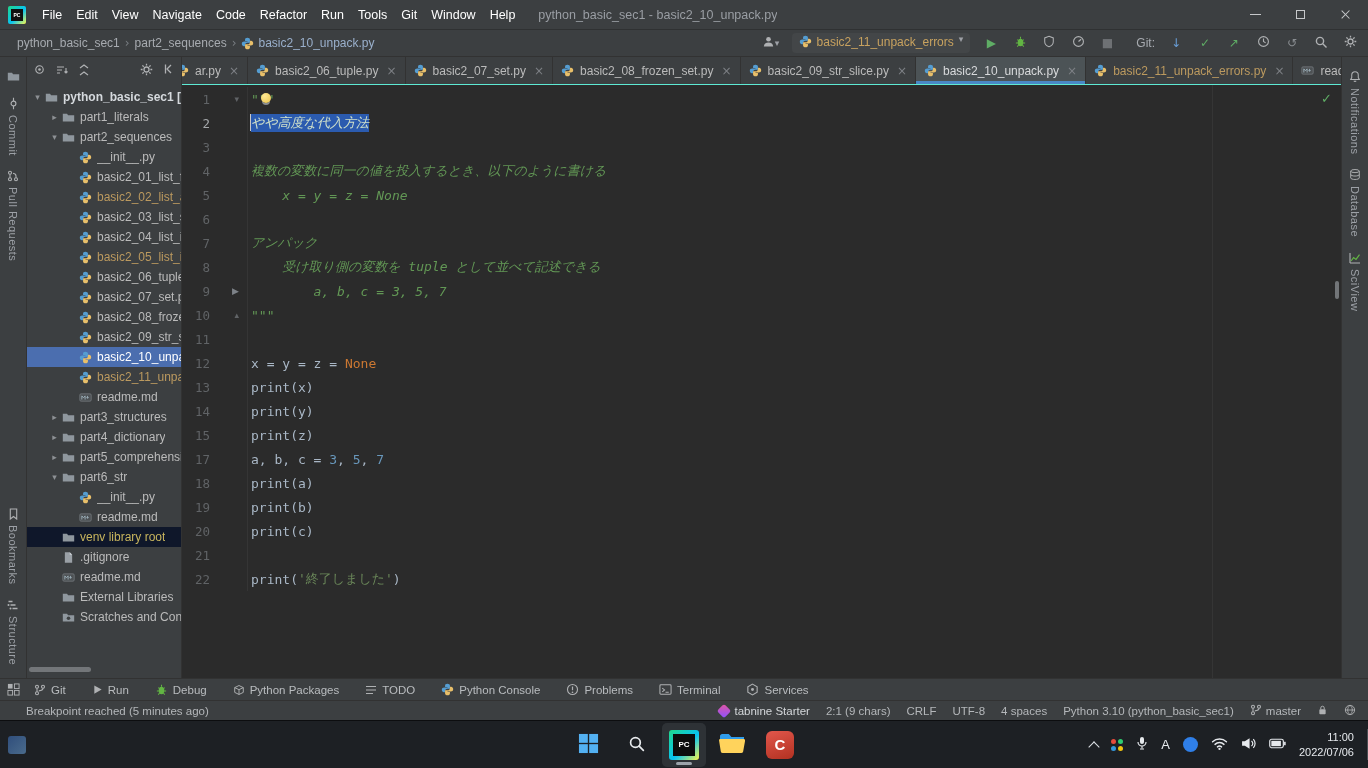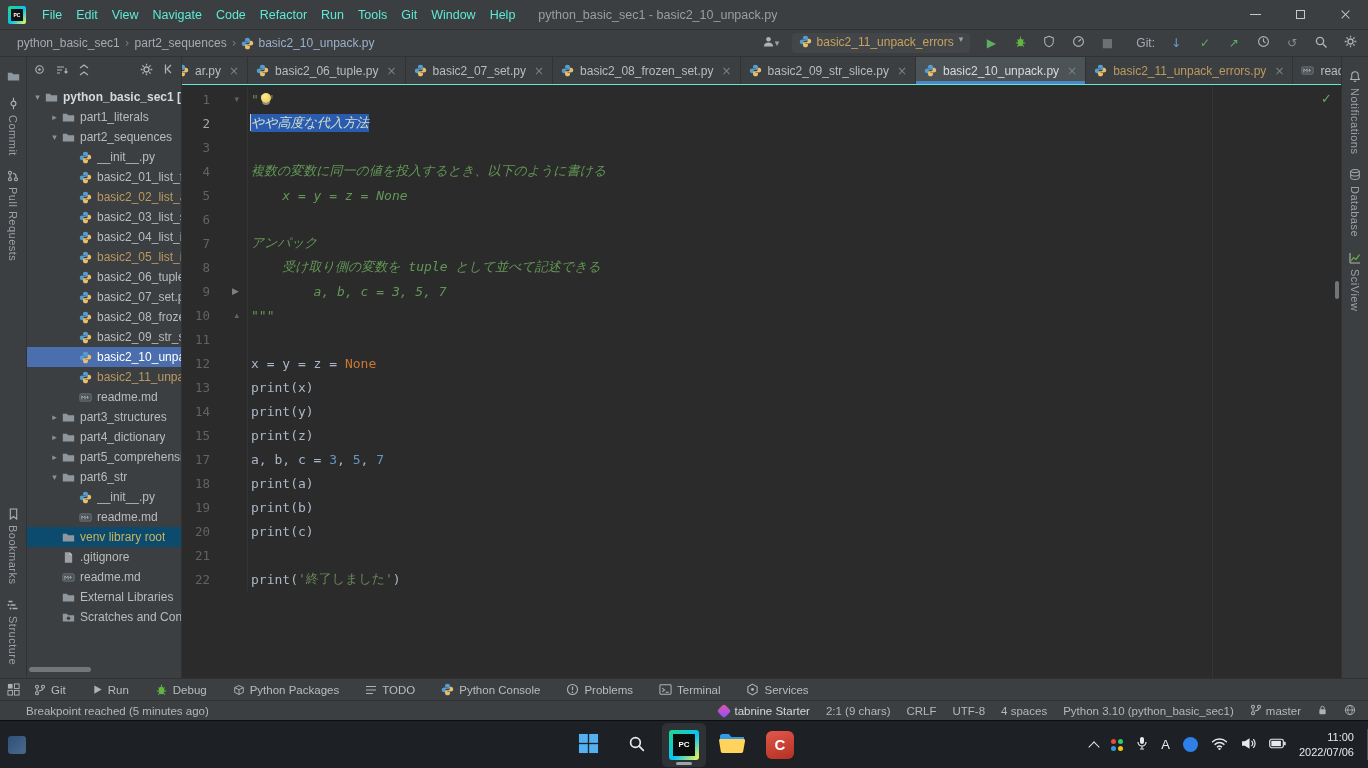--- a/index.html
+++ b/index.html
@@ -6,21 +6,21 @@
 html,body{width:1368px;height:768px;overflow:hidden;background:#2b2b2b;font-family:"Liberation Sans",sans-serif}
 #app{width:1368px;height:768px;display:flex;flex-direction:column;font-size:12px;color:#bbbbbb}
 .icn{display:inline-flex;align-items:center;justify-content:center;font-family:"DejaVu Sans",sans-serif;line-height:1}
 .glyph{font-family:"DejaVu Sans",sans-serif;line-height:1}
 
 
 .titlebar{height:30px;background:#3c3f41;display:flex;align-items:center;flex:none;border-bottom:1px solid #2f3132}
 .pc-logo{width:18px;height:18px;margin:0 9px 0 8px;background:linear-gradient(135deg,#21d789,#07c3f2 55%,#fcf84a);display:flex;align-items:center;justify-content:center;border-radius:2px;flex:none}
 .pc-logo-in{width:12px;height:12px;background:#101010;color:#fff;font-size:5px;font-weight:bold;display:flex;align-items:center;justify-content:center}
 .menubar{display:flex;height:100%}
-.menu-item{padding:0 7px;display:flex;align-items:center;color:#5eead4;font-size:12.5px;cursor:default}
+.menu-item{padding:0 7px;display:flex;align-items:center;color:#ffffff;font-size:12.5px;cursor:default}
 .win-title{margin-left:16px;color:#9a9ea4;font-size:12.5px;white-space:nowrap;overflow:hidden}
 .win-controls{margin-left:auto;display:flex;height:100%}
 .wc{width:45px;height:100%;display:flex;align-items:center;justify-content:center;color:#c6c8ca}
 .wc-min{width:11px;height:1px;background:#c6c8ca}
 .wc-max{width:9px;height:9px;border:1px solid #c6c8ca}
 .wc-x{position:relative;width:11px;height:11px}
 .wc-x:before,.wc-x:after{content:'';position:absolute;left:5px;top:0;width:1.3px;height:11px;background:#c6c8ca}
 .wc-x:before{transform:rotate(45deg)}.wc-x:after{transform:rotate(-45deg)}
 
 
@@ -50,21 +50,21 @@
 .project{width:155px;background:#3c3f41;flex:none;border-right:1px solid #323232;display:flex;flex-direction:column;position:relative}
 .proj-head{height:28px;display:flex;align-items:center;gap:10px;padding:0 6px;flex:none}
 .proj-head .right{margin-left:auto;display:flex;gap:10px}
 .tree{flex:1;overflow:hidden;padding-top:2px;font-size:12px}
 .tree-row{height:20px;display:flex;align-items:center;white-space:nowrap;overflow:hidden;cursor:default}
 .tree-row .chev{width:11px;flex:none;font-size:9px;color:#8d9094;text-align:center;font-family:"DejaVu Sans",sans-serif}
 .tree-row .ticn{width:16px;flex:none;display:flex;justify-content:center;margin-right:4px}
 .tree-row .tlbl{color:#bbbbbb;overflow:hidden}
 .tree-row.selected{background:#4b6eaf}
 .tree-row.selected .tlbl{color:#ffffff}
-.tree-row.venv{background:#0c4a6e}
+.tree-row.venv{background:#0f172a}
 .tree-row.venv .tlbl{color:#c7b45d}
 .t-mod{color:#bc9a5f !important}
 .t-bold{font-weight:bold;color:#d5d9dd !important}
 .hscroll{position:absolute;left:2px;bottom:6px;width:62px;height:5px;border-radius:3px;background:#737679}
 
 
 .editor-col{flex:1;display:flex;flex-direction:column;min-width:0;background:#2b2b2b;position:relative}
 .tabbar{height:28px;background:#3c3f41;display:flex;flex:none;border-bottom:1px solid #5eead4;overflow:hidden}
 .tab{display:flex;align-items:center;gap:6px;padding:0 8px;border-right:1px solid #323232;font-size:12px;color:#bbbbbb;position:relative;flex:none;cursor:default}
 .tab.active{background:#4c5356;color:#d8dadc}

